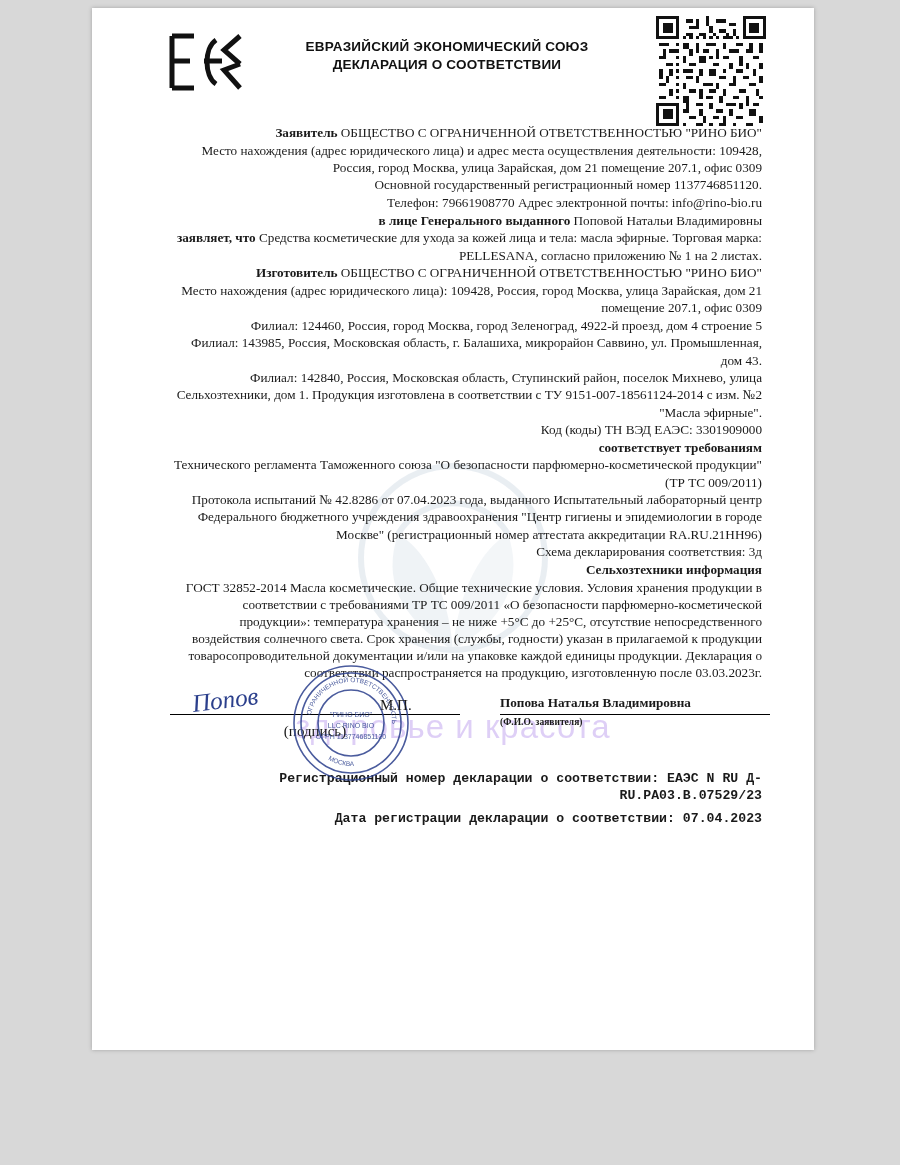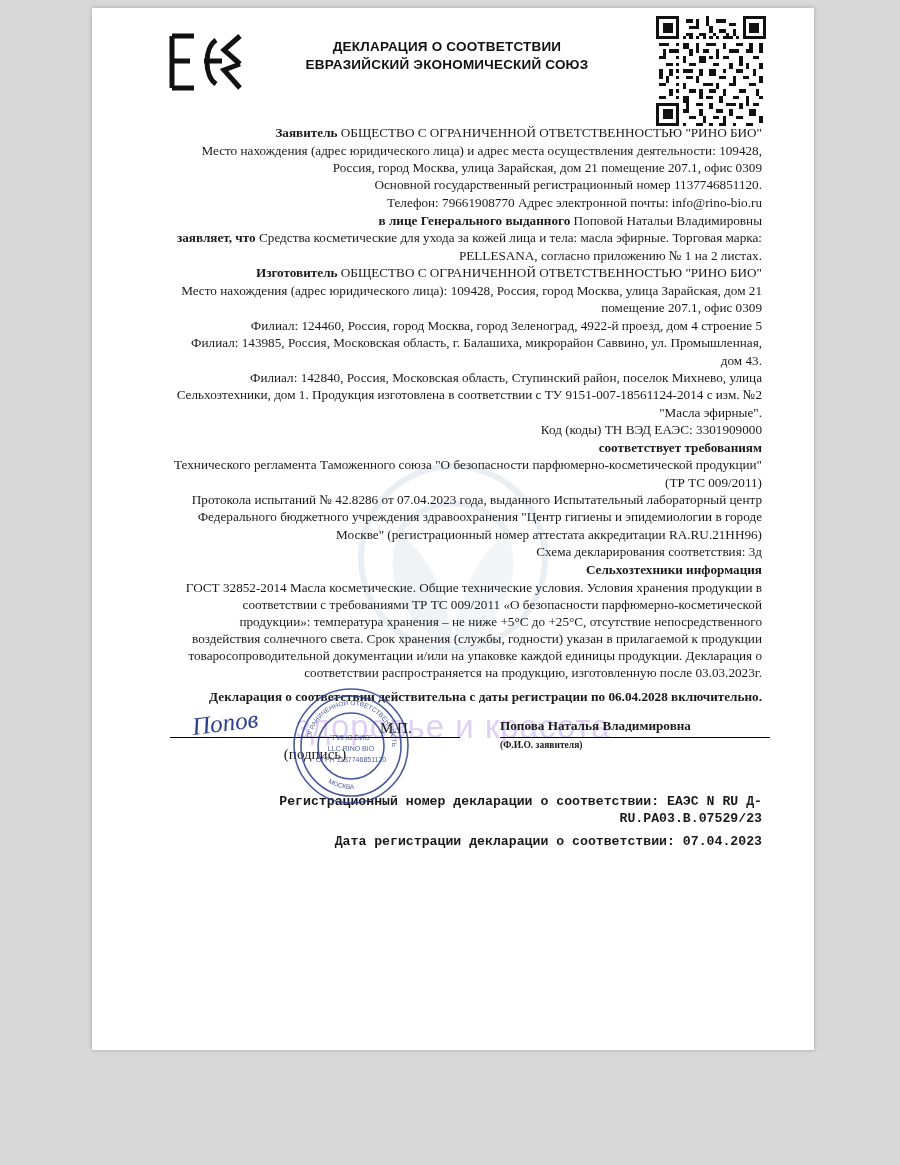--- a/index.html
+++ b/index.html
@@ -202,22 +202,22 @@
             <path d="M8 58 L30 58"></path>
             <path d="M52 10 C40 18 40 46 52 54"></path>
             <path d="M40 31 L58 31"></path>
             <path d="M76 6 L60 20 L76 34"></path>
             <path d="M76 34 L60 40 L76 58"></path>
           </g>
         </svg>
       </div>
 
       <div class="title-block">
+        <div>ЕВРАЗИЙСКИЙ ЭКОНОМИЧЕСКИЙ СОЮЗ</div>
         <div>ДЕКЛАРАЦИЯ О СООТВЕТСТВИИ</div>
-        <div>ЕВРАЗИЙСКИЙ ЭКОНОМИЧЕСКИЙ СОЮЗ</div>
       </div>
 
       <div class="qr">
         <svg width="110" height="110" viewBox="0 0 33 33" shape-rendering="crispEdges" aria-hidden="true">
           <rect width="33" height="33" fill="#fff"></rect>
           <g fill="#111">
 
             <rect x="0" y="0" width="7" height="1"></rect>
               <rect x="0" y="6" width="7" height="1"></rect>
             <rect x="0" y="0" width="1" height="7"></rect>
@@ -384,21 +384,20 @@
       <p>Филиал:  124460, Россия,  город Москва, город Зеленоград, 4922-й проезд, дом 4 строение 5</p>
       <p>Филиал: 143985, Россия, Московская область, г. Балашиха, микрорайон Саввино, ул. Промышленная, дом 43.</p>
       <p>Филиал: 142840, Россия, Московская область, Ступинский район, поселок Михнево, улица Сельхозтехники, дом 1. Продукция изготовлена в соответствии с ТУ 9151-007-18561124-2014 с изм. №2 "Масла эфирные".</p>
       <p>Код (коды) ТН ВЭД ЕАЭС: 3301909000</p>
       <p class="b">соответствует требованиям</p>
       <p>Технического регламента Таможенного союза "О безопасности парфюмерно-косметической продукции" (ТР ТС 009/2011)</p>
       <p>Протокола испытаний № 42.8286 от 07.04.2023 года, выданного Испытательный лабораторный центр Федерального бюджетного учреждения здравоохранения "Центр гигиены и эпидемиологии в городе Москве" (регистрационный номер аттестата аккредитации RA.RU.21НН96)</p>
       <p>Схема декларирования соответствия: 3д</p>
       <p class="b">Сельхозтехники информация</p>
       <p>ГОСТ 32852-2014 Масла косметические. Общие технические условия. Условия хранения продукции в соответствии с требованиями ТР ТС 009/2011 «О безопасности парфюмерно-косметической продукции»: температура хранения – не ниже +5°С до +25°С, отсутствие непосредственного воздействия солнечного света. Срок хранения (службы, годности) указан в прилагаемой к продукции товаросопроводительной документации и/или на упаковке каждой единицы продукции. Декларация о соответствии распространяется на продукцию, изготовленную после 03.03.2023г.</p>
-      <p class="b" style="margin-top:6px;">Декларация о соответствии действительна с даты регистрации по 06.04.2028 включительно.</p>
 
       <div class="sign-row">
         <div class="sign-left">
           <div class="line"></div>
           <div class="cap">(подпись)</div>
         </div>
 
         <div class="signature">Попов</div>
 
         <div class="stamp">

